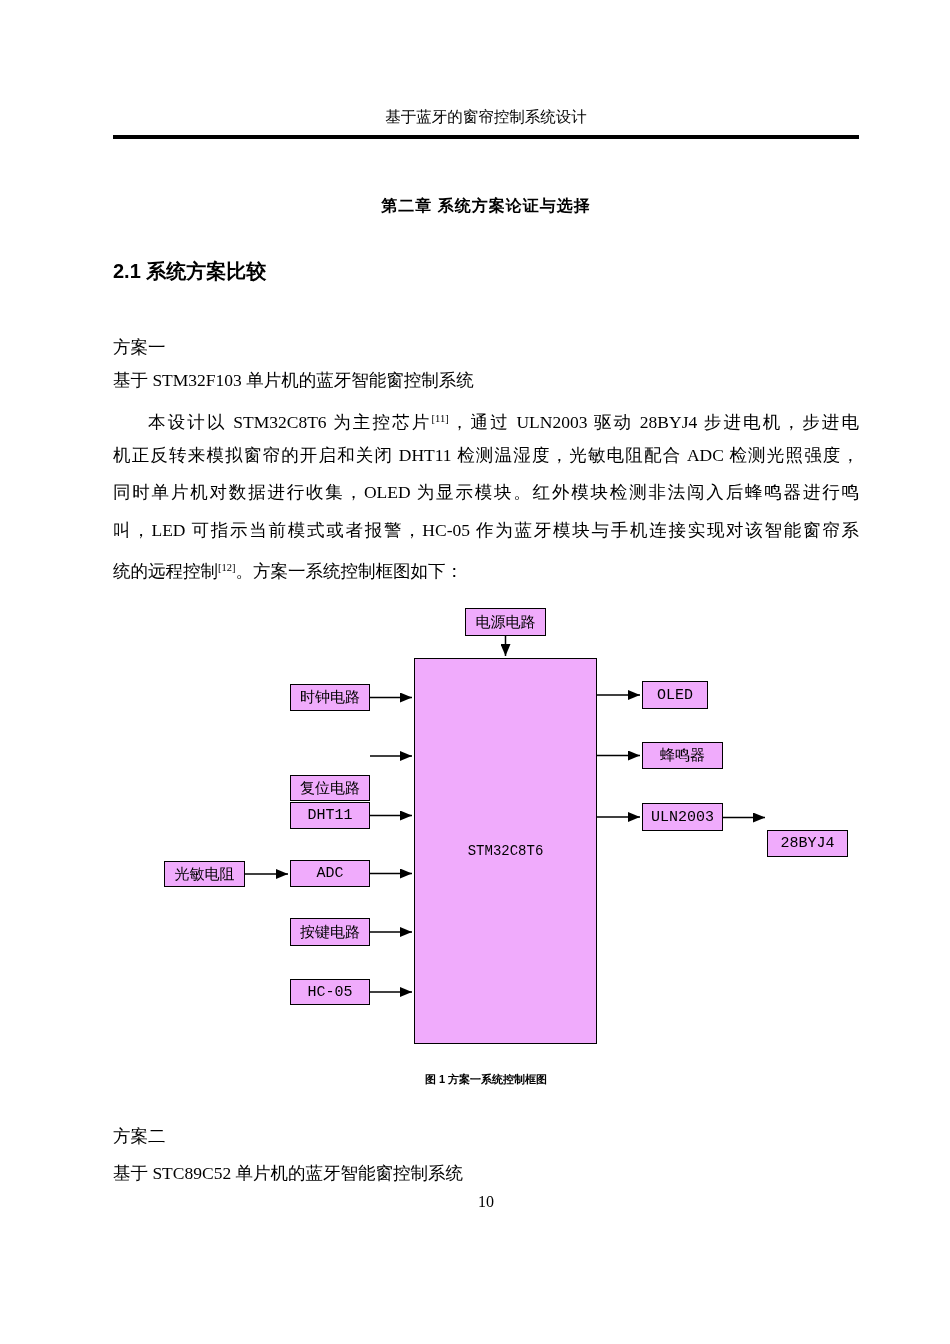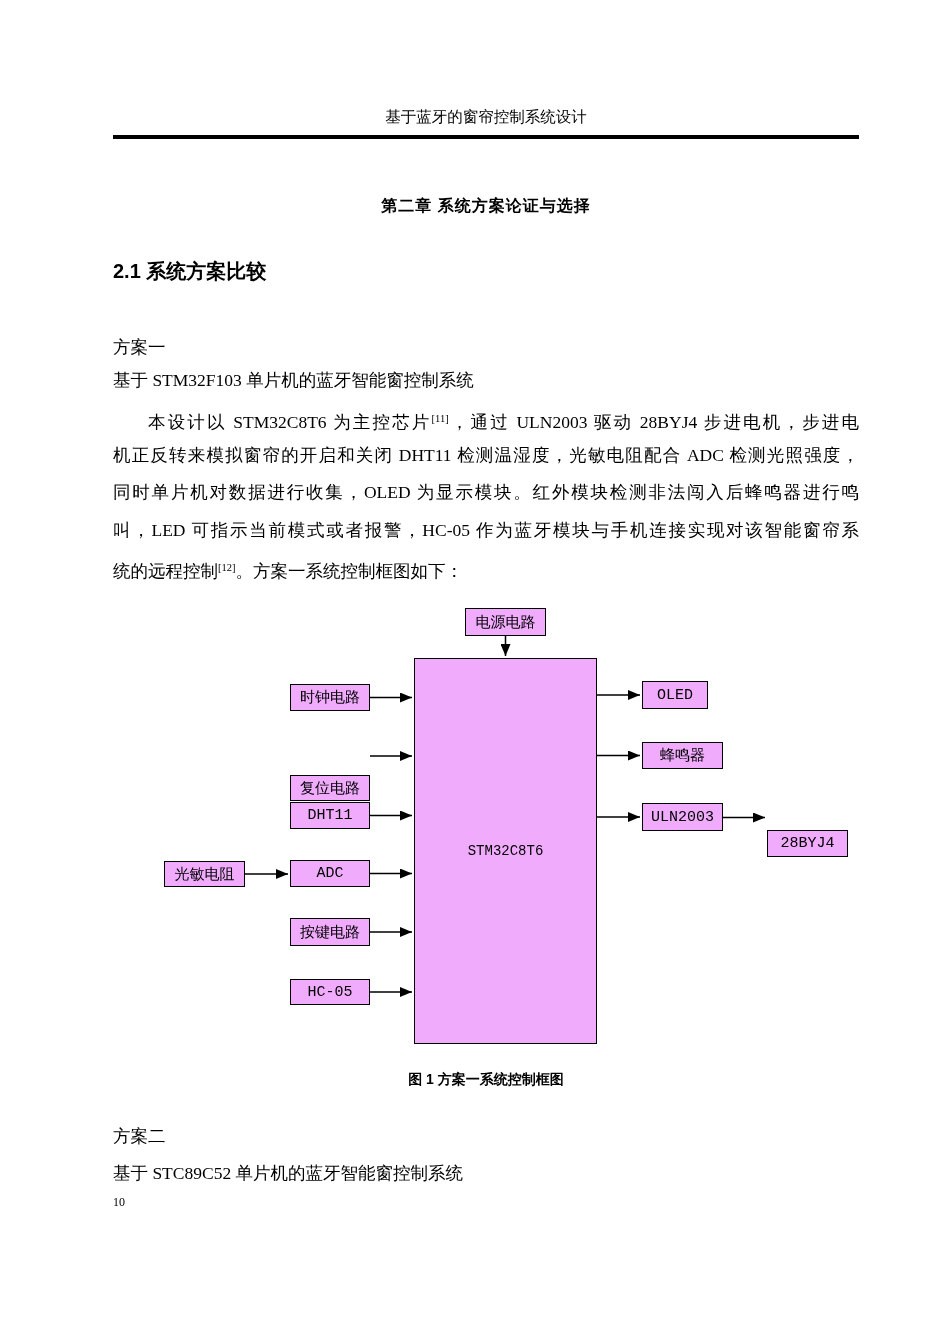--- a/index.html
+++ b/index.html
@@ -52,26 +52,26 @@
   .b-oled   { left:642px; top:681px; width:66px; height:28px; }
   .b-buzzer { left:642px; top:742px; width:81px; height:27px; }
   .b-uln    { left:642px; top:803px; width:81px; height:28px; }
   .b-motor  { left:767px; top:804px; width:81px; height:27px;margin-top:26px; }
 
   .arrow-layer { position:absolute; left:0; top:0; width:950px; height:1344px; pointer-events:none; }
 
   
   .figure-caption { left:113px; top:1068px; width:746px; text-align:center;
                     font-family:"Liberation Sans","DejaVu Sans",sans-serif;
-                    font-weight:bold; font-size:14px; line-height:22px; }
+                    font-weight:bold; font-size:11px; line-height:22px; }
   .l-scheme2     { top:1104px; }
   .l-scheme2-sub { top:1141px; }
 
-  .page-number { left:113px; top:1193px; width:746px; 
-                 font-size:12px; line-height:18px; }
+  .page-number { left:113px; top:1193px; width:746px; text-align:center;
+                 font-size:16px; line-height:18px; }
 </style>
 </head>
 <body>
 
 <div class="abs page-header">基于蓝牙的窗帘控制系统设计</div>
 <div class="abs header-rule"></div>
 
 <h1 class="abs chapter-title">第二章 系统方案论证与选择</h1>
 <h2 class="abs section-title">2.1 系统方案比较</h2>
 

